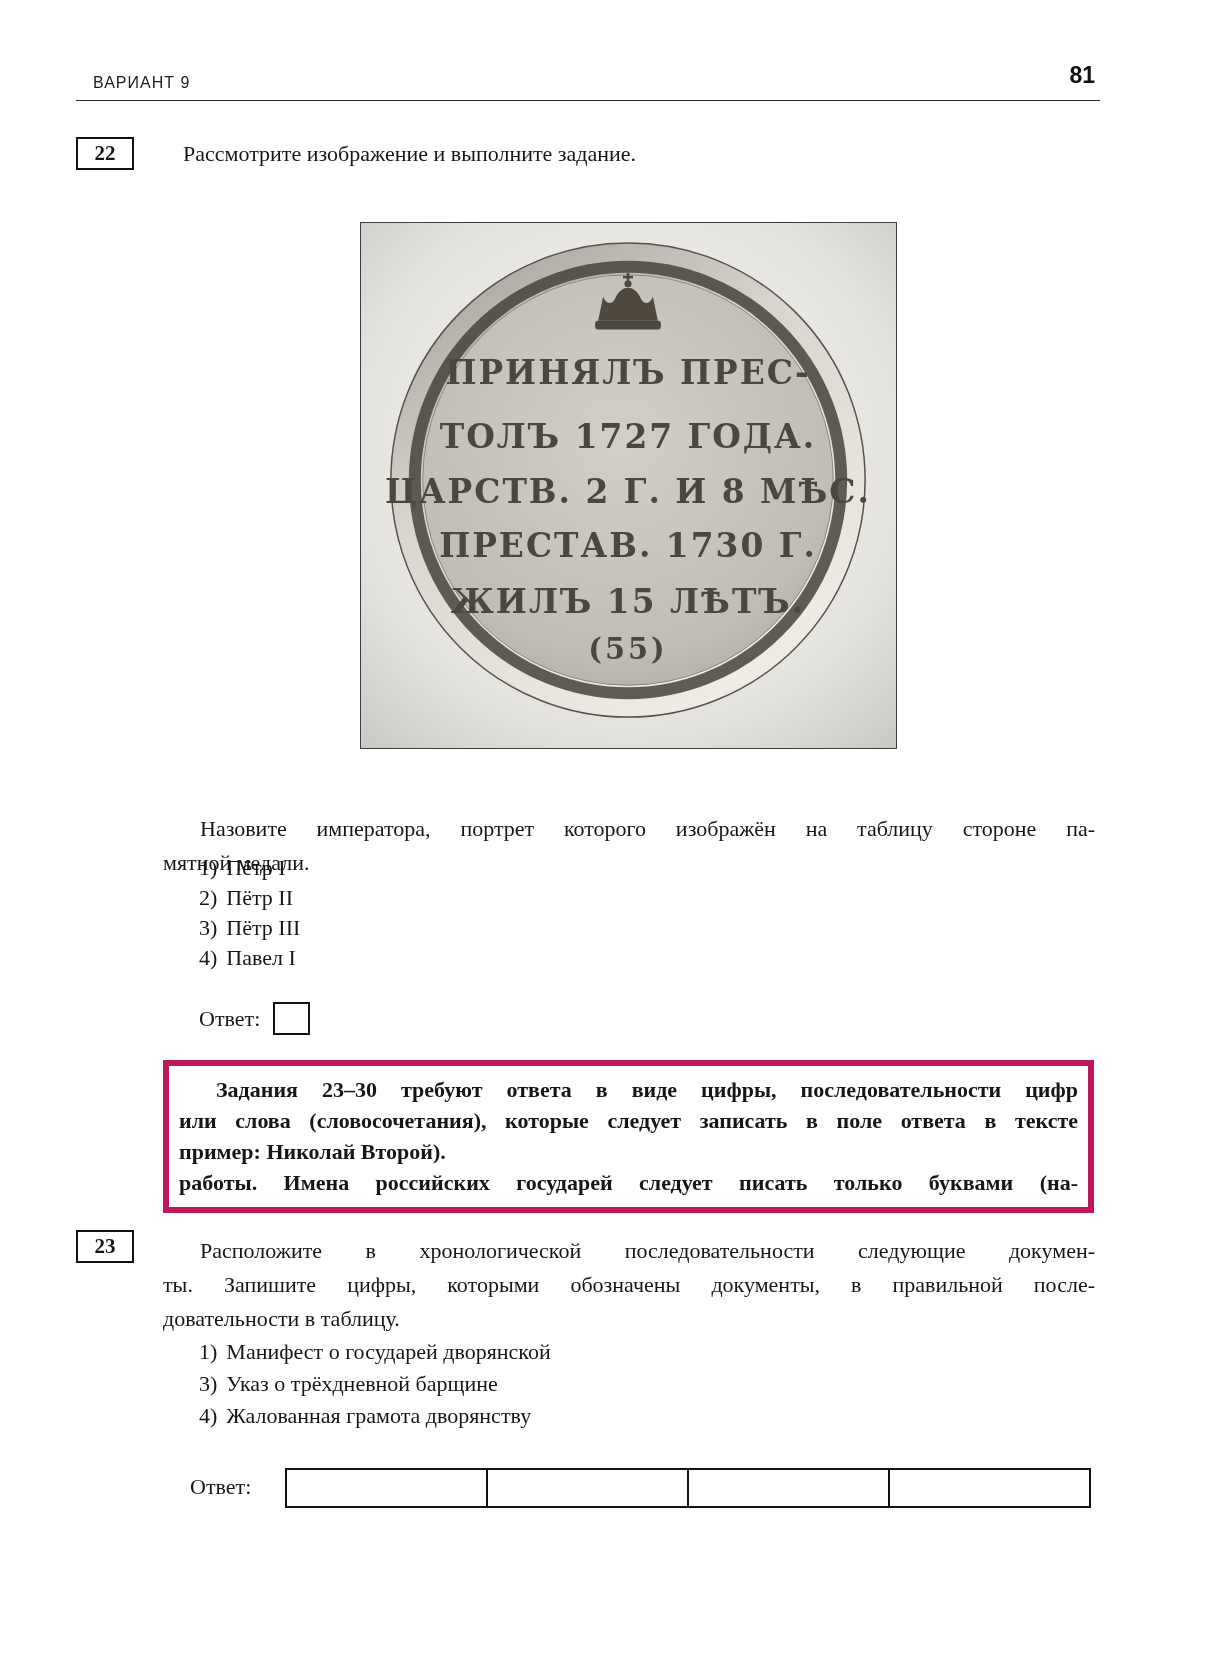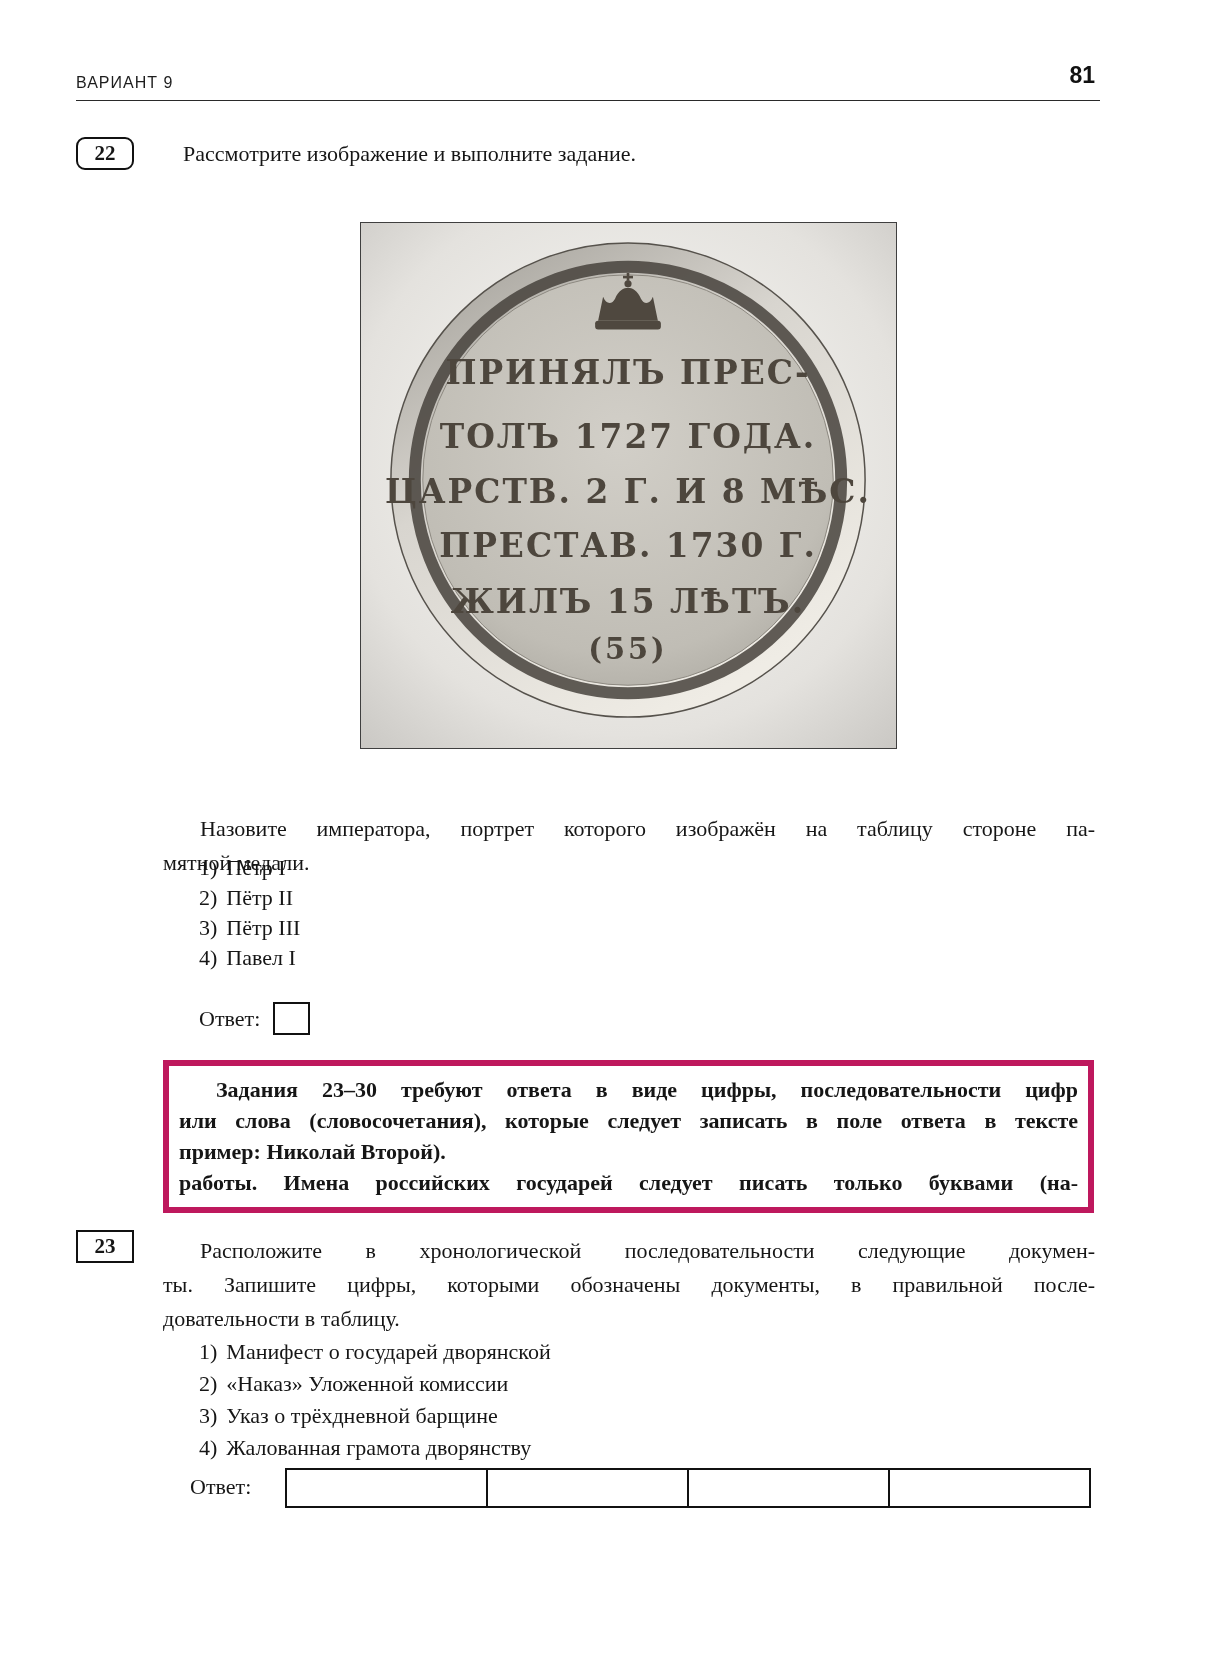--- a/index.html
+++ b/index.html
@@ -8,21 +8,21 @@
     width:1229px; height:1654px;
     margin:0 auto;
     background:#ffffff;
     font-family:"Liberation Serif","DejaVu Serif",serif;
     color:#161616;
     overflow:hidden;
   }
 
   
   .header-variant {
-    position:absolute; left:76px; top:74px;
+    position:absolute; left:93px; top:74px;
     font-family:"Liberation Sans","DejaVu Sans",sans-serif;
     font-size:16px; letter-spacing:1px; color:#1d1d1d;
   }
   .page-number {
     position:absolute; right:134px; top:62px;
     font-family:"Liberation Sans","DejaVu Sans",sans-serif;
     font-size:23px; font-weight:bold; color:#111;
   }
   .rule {
     position:absolute; left:76px; top:100px;
@@ -30,21 +30,21 @@
   }
 
   
   .qbox {
     position:absolute; left:76px;
     width:54px; height:29px;
     border:2px solid #111;
     display:flex; align-items:center; justify-content:center;
     font-size:21px; font-weight:bold;
   }
-  .qbox.q22 { top:137px;border-radius:9px; }
+  .qbox.q22 { top:137px; }
   .qbox.q23 { top:1230px; }
 
   
   .prompt {
     position:absolute; left:183px;
     font-size:22px;
   }
   .prompt.p22 { top:141px; }
 
   .para {
@@ -204,21 +204,20 @@
   </div>
 
   <div class="para q23text">
     <div class="jline indent">Расположите в хронологической последовательности следующие докумен-</div>
     <div class="jline">ты. Запишите цифры, которыми обозначены документы, в правильной после-</div>
     <div class="jline last">довательности в таблицу.</div>
   </div>
 
   <div class="options opts23">
     <div class="option"><span class="onum">1)</span><span>Манифест о государей дворянской</span></div>
-    <div class="option"><span class="onum">2)</span><span>«Наказ» Уложенной комиссии</span></div>
     <div class="option"><span class="onum">3)</span><span>Указ о трёхдневной барщине</span></div>
     <div class="option"><span class="onum">4)</span><span>Жалованная грамота дворянству</span></div>
   </div>
 
   <div class="answer-row a23-label">
     <span>Ответ:</span>
   </div>
   <div class="answer-table">
     <div class="cell"></div>
     <div class="cell"></div>

